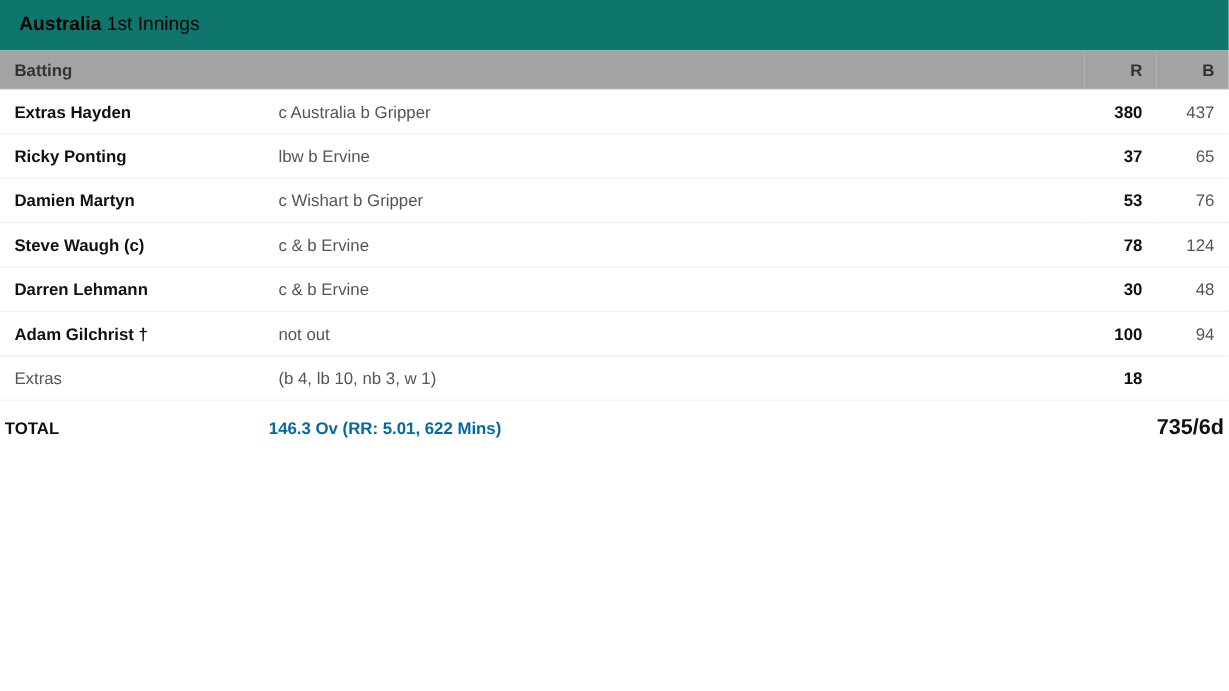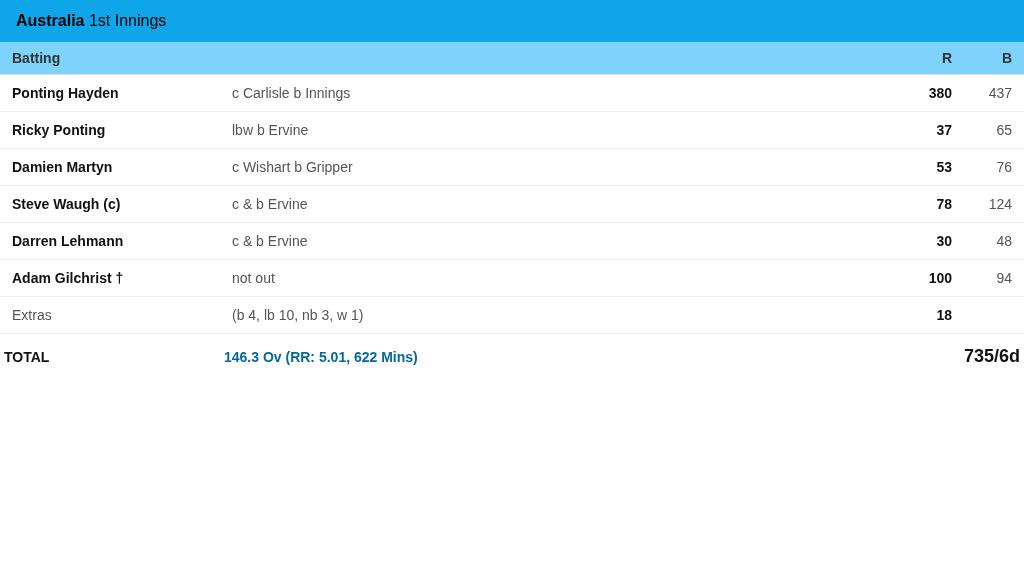--- a/index.html
+++ b/index.html
@@ -3,21 +3,21 @@
   <meta charset="utf-8">
   <style>
     * { margin: 0; padding: 0; box-sizing: border-box; }
     body {
       font-family: Arial, sans-serif;
       background: #fff;
       width: 1024px;
       min-height: 576px;
     }
     .innings-header {
-      background: #0ea5e9;
+      background: #0f766e;
       padding: 12px 16px;
       font-size: 16px;
       font-weight: normal;
     }
     .innings-header strong {
       font-weight: bold;
     }
     .scorecard {
       width: 100%;
       border-collapse: collapse;
@@ -79,21 +79,21 @@
     .scorecard tbody tr.total-row td:nth-child(2) {
       font-weight: bold;
       color: #0369a1;
     }
     .scorecard tbody tr.total-row td.runs {
       font-weight: bold;
       font-size: 18px;
       color: #111;
     }
     .header-row th {
-      background: #7dd3fc;
+      background: #a3a3a3;
     }
     .batting-label {
       font-weight: bold;
       color: #111;
     }
   </style>
 </head>
 <body>
 
 <div class="innings-header">
@@ -111,22 +111,22 @@
         <span>R</span>
       </th>
       <th style="text-align:right; width:60px;">
         <span>B</span>
       </th>
     </tr>
   </thead>
   <tbody id="batters-body">
 
       <tr>
-        <td>Ponting Hayden</td>
-        <td>c Carlisle b Innings</td>
+        <td>Extras Hayden</td>
+        <td>c Australia b Gripper</td>
         <td class="runs">380</td>
         <td class="balls">437</td>
       </tr>
       <tr>
         <td>Ricky Ponting</td>
         <td>lbw b Ervine</td>
         <td class="runs">37</td>
         <td class="balls">65</td>
       </tr>
       <tr>

